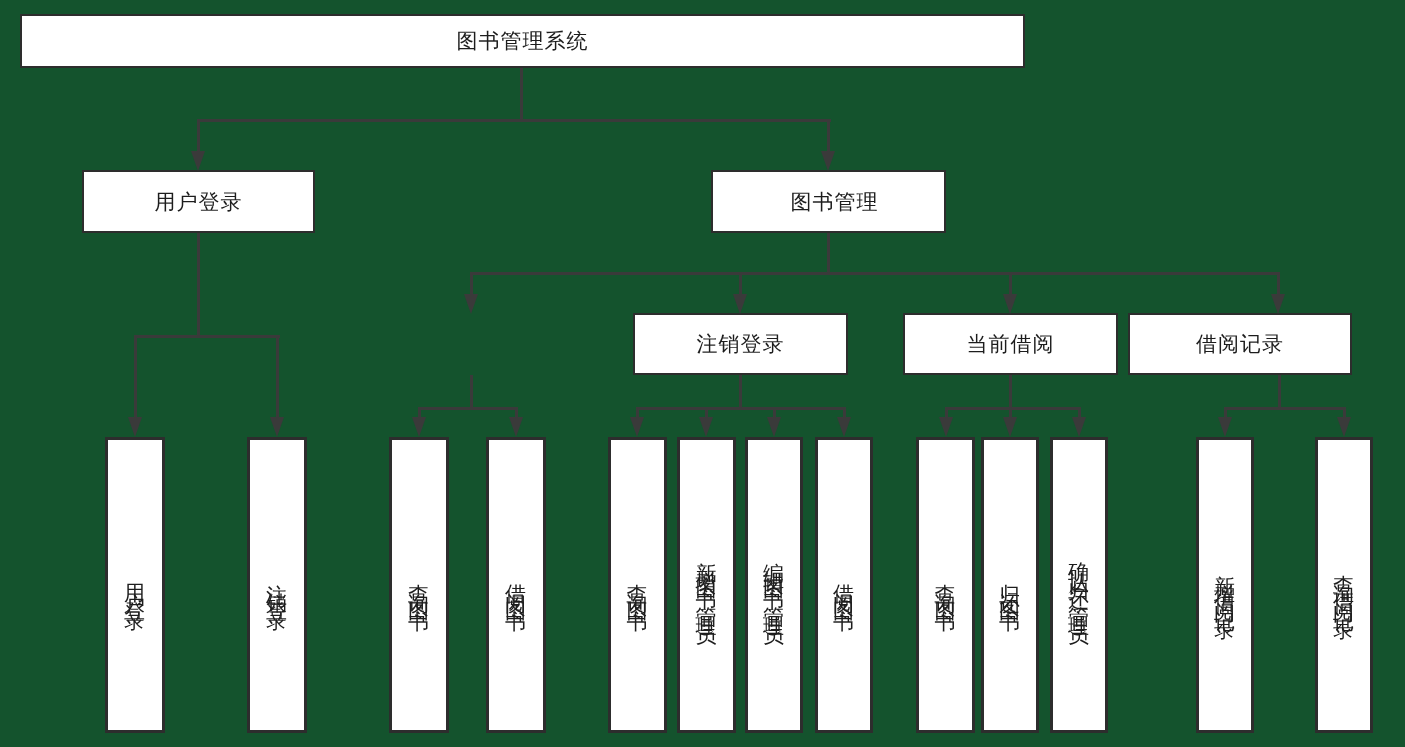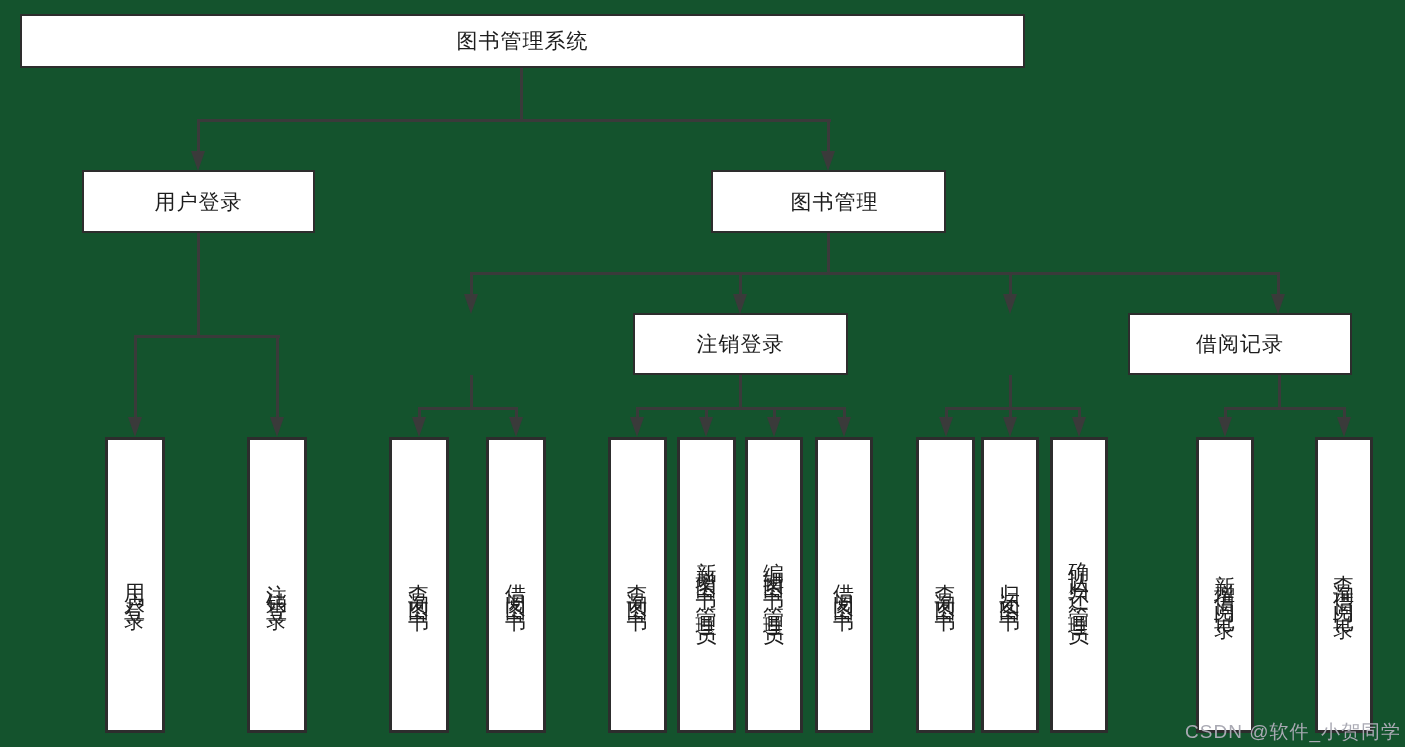--- a/index.html
+++ b/index.html
@@ -34,20 +34,21 @@
 <body>
 
 <div class="stage">
 
   <div class="box" style="left:20px;top:14px;width:1005px;height:54px;">图书管理系统</div>
 
   <div class="box" style="left:82px;top:170px;width:233px;height:63px;">用户登录</div>
   <div class="box" style="left:711px;top:170px;width:235px;height:63px;padding-left:12px;">图书管理</div>
 
   <div class="box" style="left:633px;top:313px;width:215px;height:62px;">注销登录</div>
+  <div class="box" style="left:903px;top:313px;width:215px;height:62px;">当前借阅</div>
   <div class="box" style="left:1128px;top:313px;width:224px;height:62px;">借阅记录</div>
 
   <div class="box leaf" style="left:105px;top:437px;width:60px;height:296px;">用户登录</div>
   <div class="box leaf" style="left:247px;top:437px;width:60px;height:296px;">注销登录</div>
 
   <div class="box leaf" style="left:389px;top:437px;width:60px;height:296px;">查询图书</div>
   <div class="box leaf" style="left:486px;top:437px;width:60px;height:296px;">借阅图书</div>
 
   <div class="box leaf" style="left:608px;top:437px;width:59px;height:296px;">查询图书</div>
   <div class="box leaf" style="left:677px;top:437px;width:59px;height:296px;">新增图书（管理员）</div>
@@ -113,14 +114,13 @@
   <div class="vline" style="left:1078px;top:407px;height:12px;"></div>
   <div class="arrow" style="left:1072px;top:417px;"></div>
 
   <div class="vline" style="left:1278px;top:375px;height:35px;"></div>
   <div class="hline" style="left:1224px;top:407px;width:122px;"></div>
   <div class="vline" style="left:1224px;top:407px;height:12px;"></div>
   <div class="arrow" style="left:1218px;top:417px;"></div>
   <div class="vline" style="left:1343px;top:407px;height:12px;"></div>
   <div class="arrow" style="left:1337px;top:417px;"></div>
 
-  <div class="watermark">CSDN @软件_小贺同学</div>
 </div>
 
 </body></html>

